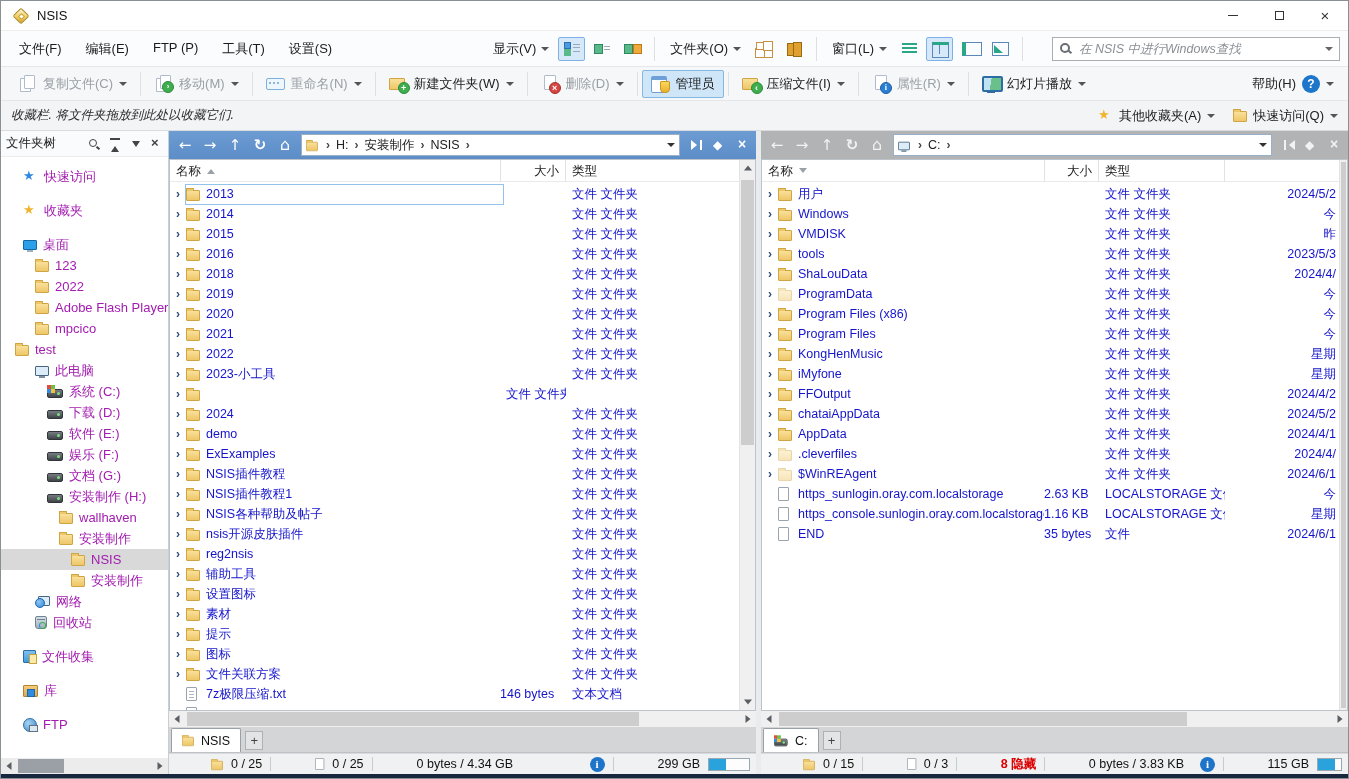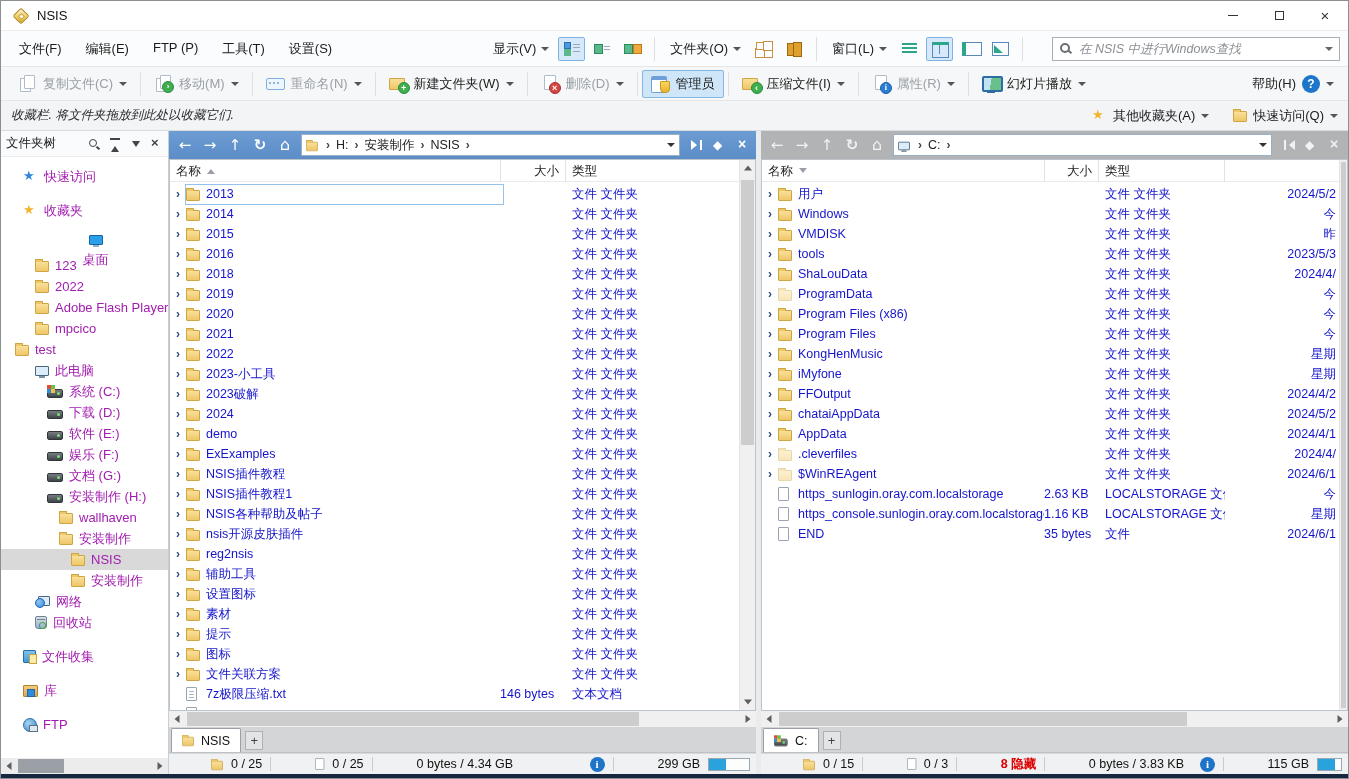--- a/index.html
+++ b/index.html
@@ -74,21 +74,21 @@
   .ic-delete::before,.ic-props::before{content:"";position:absolute;left:3px;top:0;width:10px;height:13px;background:#fff;border:1px solid #aebccb;border-radius:1px;}
   .ic-delete::after{content:"×";position:absolute;right:-1px;bottom:-2px;width:10px;height:10px;border-radius:50%;background:#d64541;border:1px solid #a82f2c;color:#fff;font:bold 9px/10px sans-serif;text-align:center;}
   .ic-props::after{content:"i";position:absolute;right:-1px;bottom:-2px;width:10px;height:10px;border-radius:50%;background:#2a7fd4;border:1px solid #1b5fa6;color:#fff;font:bold 8px/10px "Liberation Serif",serif;text-align:center;}
   .ic-admin::before{content:"";position:absolute;left:0;top:1px;width:14px;height:12px;background:#fff;border:1px solid #6f9fd8;border-top:4px solid #6f9fd8;border-radius:2px;}
   .ic-admin::after{content:"";position:absolute;right:0;bottom:-1px;width:8px;height:10px;background:linear-gradient(#fbd75e,#eab02e);border:1px solid #c89a20;border-radius:1px 1px 4px 4px;}
   .ic-slideshow::before{content:"";position:absolute;left:0;top:1px;width:17px;height:12px;background:linear-gradient(100deg,#bfe3f2 40%,#69c08a 40%);border:2px solid #2e6da4;border-radius:2px;}
   .ic-slideshow::after{content:"";position:absolute;left:5px;bottom:-1px;width:8px;height:2px;background:#2e6da4;}
   
   .favbar{position:absolute;left:0;top:100px;right:0;height:30px;background:#f3f4f6;border-bottom:1px solid #d9dbde;display:flex;align-items:center;padding:0 10px;}
   .fav-hint{font-style:italic;color:#2a2a2a;font-size:12.5px;}
-  .fav-right{margin-left:auto;display:flex;align-items:center;gap:24px;}
+  .fav-right{margin-left:auto;display:flex;align-items:center;gap:18px;}
   .fav-btn{display:flex;align-items:center;gap:6px;color:#1b1b1b;font-size:13px;}
   
   .ic-folder{width:14px;height:11px;background:linear-gradient(#f9e09a,#eec768);border:1px solid #cfa544;border-radius:1px;margin-top:2px;}
   .ic-folder::before{content:"";position:absolute;top:-3px;left:-1px;width:6px;height:2px;background:#eec768;border:1px solid #cfa544;border-bottom:none;border-radius:1px 1px 0 0;}
   .icfaded{opacity:.45;}
   .ic-file,.ic-file-txt{width:11px;height:14px;background:#fff;border:1px solid #99a4ae;border-radius:1px;}
   .ic-file-txt::after{content:"";position:absolute;left:2px;right:2px;top:3px;height:8px;background:repeating-linear-gradient(#aab6c0 0 1px,transparent 1px 3px);}
   .ic-drive,.ic-drive-sys{width:16px;height:9px;background:linear-gradient(#767c81,#3f4448);border:1px solid #30353a;border-radius:2px;margin-top:4px;}
   .ic-drive::after,.ic-drive-sys::after{content:"";position:absolute;right:2px;top:2px;width:3px;height:3px;background:#7ee07e;border-radius:50%;}
   .ic-drive-sys::before{content:"";position:absolute;left:-1px;top:-5px;width:8px;height:8px;
@@ -442,21 +442,21 @@
           <div class="tree-item" style="padding-left: 22px;">
             <span class="ic ic-star-blue"></span>
             <span>快速访问</span>
           </div>
 
           <div class="tree-item gap" style="padding-left: 22px;">
             <span class="ic ic-star-gold"></span>
             <span>收藏夹</span>
           </div>
 
-          <div class="tree-item gap" style="padding-left: 22px; flex-direction: column;">
+          <div class="tree-item gap" style="padding-left: 22px;">
             <span class="ic ic-desktop"></span>
             <span>桌面</span>
           </div>
 
           <div class="tree-item" style="padding-left: 34px;">
             <span class="ic ic-folder"></span>
             <span>123</span>
           </div>
 
           <div class="tree-item" style="padding-left: 34px;">
@@ -682,21 +682,20 @@
               <span class="exp show"></span>
               <span class="ic ic-folder"></span>
               <span class="cell cell-name">2023-小工具</span>
               <span class="cell cell-size"></span>
               <span class="cell cell-type">文件 文件夹</span>
             </div>
 
             <div class="row">
               <span class="exp show"></span>
               <span class="ic ic-folder"></span>
-              <span class="cell cell-name">2023破解</span>
               <span class="cell cell-size"></span>
               <span class="cell cell-type">文件 文件夹</span>
             </div>
 
             <div class="row">
               <span class="exp show"></span>
               <span class="ic ic-folder"></span>
               <span class="cell cell-name">2024</span>
               <span class="cell cell-size"></span>
               <span class="cell cell-type">文件 文件夹</span>

